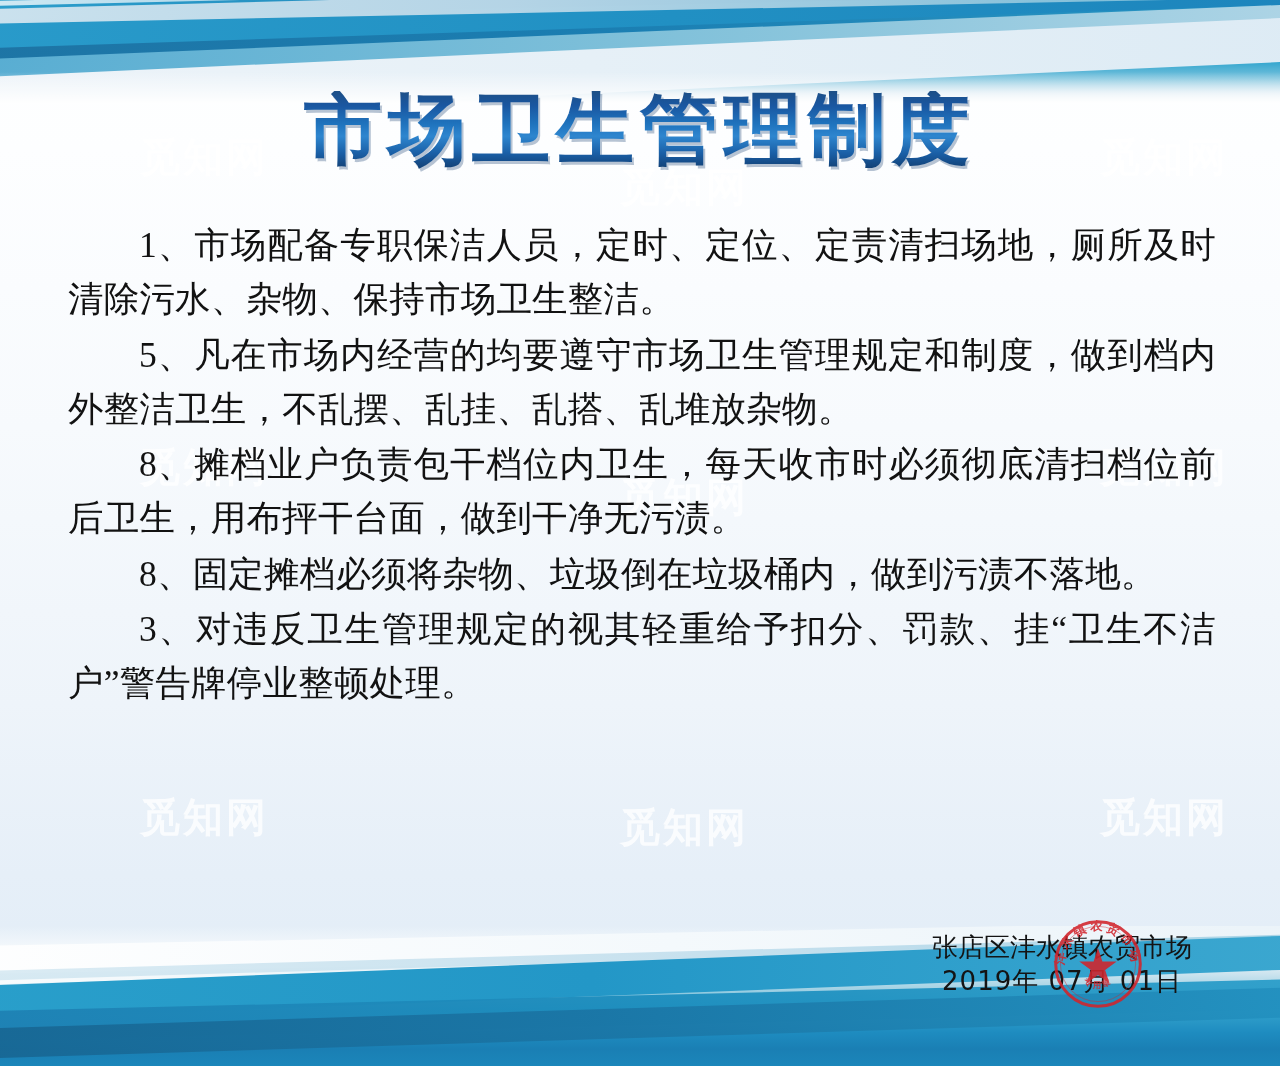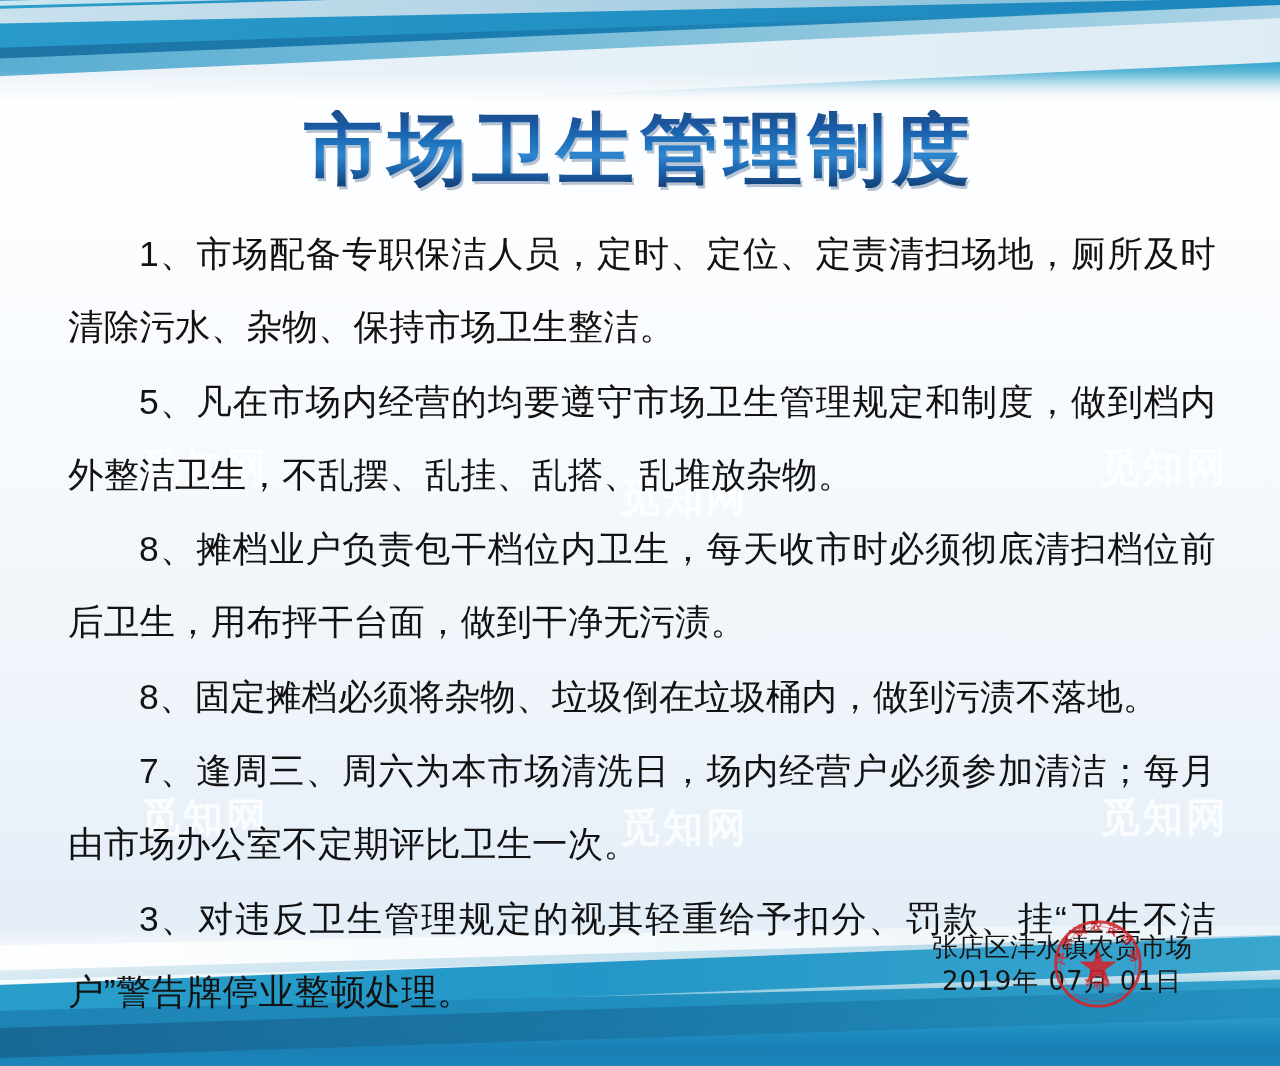--- a/index.html
+++ b/index.html
@@ -113,48 +113,48 @@
 
   
   .content {
     position: absolute;
     inset: 0;
     z-index: 5;
   }
 
   .poster-title {
     position: absolute;
-    top: 110px;
+    top: 91px;
     left: 0;
     width: 100%;
     text-align: center;
-    font-family: Liberation Sans, sans-serif;
+    font-family: Liberation Serif, serif;
     font-size: 78px;
     font-weight: 700;
     letter-spacing: 6px;
     line-height: 1;
     background: linear-gradient(180deg,
         #1d4f86 0%, #1a56a0 18%, #1f73bd 42%,
         #2e86cf 58%, #1a5fa6 80%, #123f73 100%);
     -webkit-background-clip: text;
     background-clip: text;
     color: transparent;
     -webkit-text-fill-color: transparent;
     text-shadow: none;
     filter: drop-shadow(2px 3px 0 rgba(20,60,110,0.30));
   }
 
   .body-text {
     position: absolute;
     top: 218px;
     left: 68px;
     width: 1148px;
-    font-family: Liberation Sans, sans-serif;
+    font-family: Liberation Serif, serif;
     font-size: 35.5px;
-    line-height: 73px;
+    line-height: 54px;
     color: #121212;
     letter-spacing: 0.2px;
     text-align: justify;
     text-justify: inter-character;
   }
   .clause {
     margin: 0 0 1.5px 0;
     text-indent: 2em;
   }
 
@@ -227,21 +227,20 @@
 
   <div class="content">
 
     <div class="poster-title">市场卫生管理制度</div>
 
     <div class="body-text">
       <p class="clause">1、市场配备专职保洁人员，定时、定位、定责清扫场地，厕所及时清除污水、杂物、保持市场卫生整洁。</p>
       <p class="clause">5、凡在市场内经营的均要遵守市场卫生管理规定和制度，做到档内外整洁卫生，不乱摆、乱挂、乱搭、乱堆放杂物。</p>
       <p class="clause">8、摊档业户负责包干档位内卫生，每天收市时必须彻底清扫档位前后卫生，用布抨干台面，做到干净无污渍。</p>
       <p class="clause">8、固定摊档必须将杂物、垃圾倒在垃圾桶内，做到污渍不落地。</p>
-      <p class="clause">7、逢周三、周六为本市场清洗日，场内经营户必须参加清洁；每月由市场办公室不定期评比卫生一次。</p>
       <p class="clause">3、对违反卫生管理规定的视其轻重给予扣分、罚款、挂“卫生不洁户”警告牌停业整顿处理。</p>
     </div>
 
     <div class="sign-block">
       <div class="sign-org">张店区沣水镇农贸市场</div>
       <div class="sign-date">2019年 07月 01日</div>
     </div>
 
     <div class="seal">
       <svg viewBox="0 0 100 100" width="94" height="94" aria-hidden="true">

